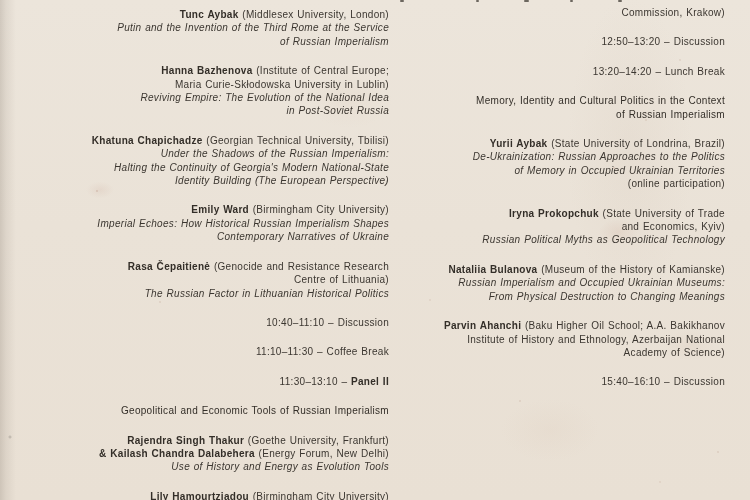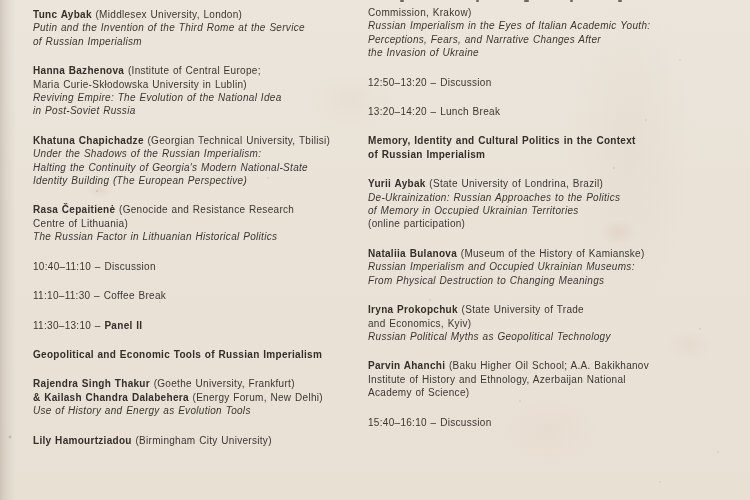--- a/index.html
+++ b/index.html
@@ -41,24 +41,24 @@
   .column{
     position:absolute;
     font-size:10px;
     line-height:13.4px;
     letter-spacing:0.3px;
     word-spacing:0.6px;
     white-space:pre-line;
   }
   #col-left{left:33px;top:8px;width:356px;}
   #col-right{left:368px;top:6px;width:357px;}
-  .para{margin:0 0 16px 0;}
+  .para{margin:0 0 16px 0;text-align:right;}
   .name{font-weight:700;color:#332e28;}
   .title{font-style:italic;}
-  .heading{font-weight:700;color:#332e28;}
+  .heading{font-weight:400;color:#332e28;}
   .bold{font-weight:700;color:#332e28;}
   
   .fragment{position:absolute;left:392px;top:0;width:250px;height:3px;}
   .fragment i{position:absolute;top:0;height:2px;background:rgba(66,60,53,.75);border-radius:1px;}
   .fragment i:nth-child(1){left:8px;width:4px;}
   .fragment i:nth-child(2){left:84px;width:3px;}
   .fragment i:nth-child(3){left:132px;width:5px;}
   .fragment i:nth-child(4){left:178px;width:3px;}
   .fragment i:nth-child(5){left:226px;width:4px;}
 </style>
@@ -71,24 +71,23 @@
     <i></i>
     <i></i>
     <i></i>
   </div>
 
 <div id="col-left" class="column"><div class="para"><span class="name">Tunc Aybak</span> <span class="aff">(Middlesex University, London)</span><div class="title">Putin and the Invention of the Third Rome at the Service
 of Russian Imperialism</div></div><div class="para"><span class="name">Hanna Bazhenova</span> <span class="aff">(Institute of Central Europe;
 Maria Curie-Skłodowska University in Lublin)</span><div class="title">Reviving Empire: The Evolution of the National Idea
 in Post-Soviet Russia</div></div><div class="para"><span class="name">Khatuna Chapichadze</span> <span class="aff">(Georgian Technical University, Tbilisi)</span><div class="title">Under the Shadows of the Russian Imperialism:
 Halting the Continuity of Georgia's Modern National-State
-Identity Building (The European Perspective)</div></div><div class="para"><span class="name">Rasa Čepaitienė</span> <span class="aff">(Genocide and Resistance Research
+Identity Building (The European Perspective)</div></div><div class="para"><span class="name">Emily Ward</span> <span class="aff">(Birmingham City University)</span><div class="title">Imperial Echoes: How Historical Russian Imperialism Shapes
+Contemporary Narratives of Ukraine</div></div><div class="para"><span class="name">Rasa Čepaitienė</span> <span class="aff">(Genocide and Resistance Research
 Centre of Lithuania)</span><div class="title">The Russian Factor in Lithuanian Historical Politics</div></div><div class="para time"><span>10:40–11:10 – </span><span>Discussion</span></div><div class="para time"><span>11:10–11:30 – </span><span>Coffee Break</span></div><div class="para time"><span>11:30–13:10 – </span><span class="bold">Panel II</span></div><div class="para heading">Geopolitical and Economic Tools of Russian Imperialism</div><div class="para"><span class="name">Rajendra Singh Thakur</span> <span class="aff">(Goethe University, Frankfurt)</span>
 <span class="name">&amp; Kailash Chandra Dalabehera</span> <span class="aff">(Energy Forum, New Delhi)</span><div class="title">Use of History and Energy as Evolution Tools</div></div><div class="para"><span class="name">Lily Hamourtziadou</span> <span class="aff">(Birmingham City University)</span></div></div>
-<div id="col-right" class="column"><div class="para"><span class="aff">Commission, Krakow)</span><div class="title">Russian Imperialism in the Eyes of Italian Academic Youth:
-Perceptions, Fears, and Narrative Changes After
-the Invasion of Ukraine</div></div><div class="para time"><span>12:50–13:20 – </span><span>Discussion</span></div><div class="para time"><span>13:20–14:20 – </span><span>Lunch Break</span></div><div class="para heading">Memory, Identity and Cultural Politics in the Context
+<div id="col-right" class="column"><div class="para"><span class="aff">Commission, Krakow)</span></div><div class="para time"><span>12:50–13:20 – </span><span>Discussion</span></div><div class="para time"><span>13:20–14:20 – </span><span>Lunch Break</span></div><div class="para heading">Memory, Identity and Cultural Politics in the Context
 of Russian Imperialism</div><div class="para"><span class="name">Yurii Aybak</span> <span class="aff">(State University of Londrina, Brazil)</span><div class="title">De-Ukrainization: Russian Approaches to the Politics
-of Memory in Occupied Ukrainian Territories</div><div class="note">(online participation)</div></div><div class="para"><span class="name">Nataliia Bulanova</span> <span class="aff">(Museum of the History of Kamianske)</span><div class="title">Russian Imperialism and Occupied Ukrainian Museums:
-From Physical Destruction to Changing Meanings</div></div><div class="para"><span class="name">Iryna Prokopchuk</span> <span class="aff">(State University of Trade
-and Economics, Kyiv)</span><div class="title">Russian Political Myths as Geopolitical Technology</div></div><div class="para"><span class="name">Parvin Ahanchi</span> <span class="aff">(Baku Higher Oil School; A.A. Bakikhanov
+of Memory in Occupied Ukrainian Territories</div><div class="note">(online participation)</div></div><div class="para"><span class="name">Iryna Prokopchuk</span> <span class="aff">(State University of Trade
+and Economics, Kyiv)</span><div class="title">Russian Political Myths as Geopolitical Technology</div></div><div class="para"><span class="name">Nataliia Bulanova</span> <span class="aff">(Museum of the History of Kamianske)</span><div class="title">Russian Imperialism and Occupied Ukrainian Museums:
+From Physical Destruction to Changing Meanings</div></div><div class="para"><span class="name">Parvin Ahanchi</span> <span class="aff">(Baku Higher Oil School; A.A. Bakikhanov
 Institute of History and Ethnology, Azerbaijan National
 Academy of Science)</span></div><div class="para time"><span>15:40–16:10 – </span><span>Discussion</span></div></div>
 
 </body></html>

